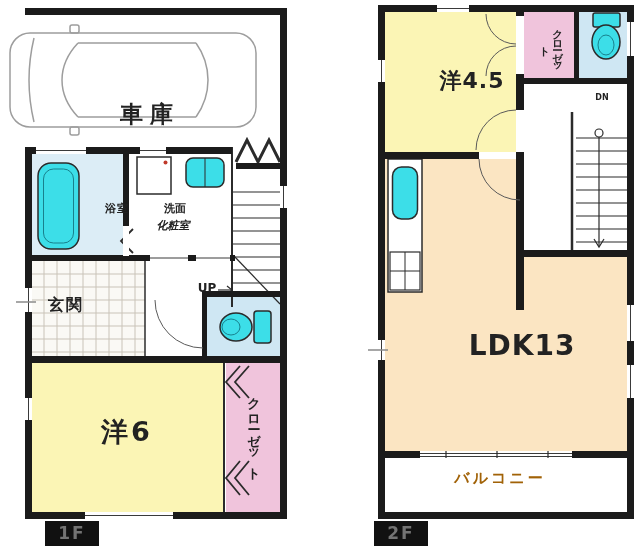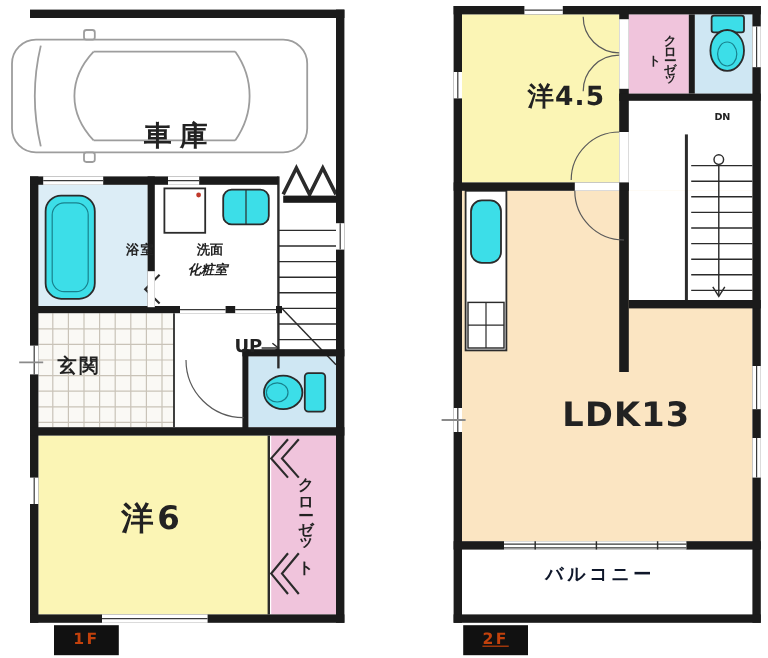--- a/index.html
+++ b/index.html
@@ -14,25 +14,25 @@
     color:#222222; white-space:nowrap; line-height:1.15; text-align:center;
   }
   .b { font-weight:bold; }
   .vtext { writing-mode:vertical-rl; white-space:normal; }
   .vwrap {
     writing-mode:vertical-rl; white-space:normal;
     height:54px; line-height:13px;
   }
   .badge {
     position:absolute; width:54px; height:25px;
-    background:#111111; color:#c2410c;
-    font-weight:bold; font-size:13px; line-height:25px;
+    background:#111111; color:#737373;
+    font-weight:bold; font-size:17px; line-height:25px;
     text-align:center; letter-spacing:2px;
   }
-  .balc { color:#0f172a; }
+  .balc { color:#a16207; }
 </style>
 </head>
 <body>
 
 <svg width="640" height="548" viewBox="0 0 640 548">
 
   <g>
     <rect x="32" y="154" width="91" height="101" fill="#dcedf6"></rect>
     <rect x="129" y="154" width="103" height="101" fill="#ffffff"></rect>
     <rect x="32" y="261" width="113" height="95" fill="#faf9f5"></rect>
@@ -184,31 +184,31 @@
 
 <div class="lbl b" style="left:150px;top:78px;font-size:23px;letter-spacing:7px;margin-top:36px;">車庫</div>
 
 <div class="lbl b" style="left:104px;top:209px;font-size:11px;letter-spacing:1px;margin-left:13px;">浴室</div>
 
 <div class="lbl b" style="left:175px;top:209px;font-size:11px;">洗面</div>
 <div class="lbl b" style="left:173px;top:226px;font-size:11px;font-style:italic;">化粧室</div>
 
 <div class="lbl b" style="left:66px;top:305px;font-size:16px;letter-spacing:2px;">玄関</div>
 
-<div class="lbl b" style="left:207px;top:289px;font-size:15px;">UP</div>
+<div class="lbl b" style="left:207px;top:289px;font-size:12px;">UP</div>
 
 <div class="lbl b" style="left:127px;top:432px;font-size:27px;letter-spacing:3px;">洋6</div>
 
 <div class="lbl b vtext" style="left:253px;top:432px;font-size:13px;letter-spacing:2px;">クローゼット</div>
 
 <div class="badge" style="left:45px;top:521px;">1F</div>
 
 <div class="lbl b" style="left:472px;top:81px;font-size:22px;letter-spacing:1px;">洋4.5</div>
 
 <div class="lbl b vwrap" style="left:551px;top:45px;font-size:10.5px;">クローゼット</div>
 
 <div class="lbl b" style="left:602px;top:98px;font-size:8px;">DN</div>
 
 <div class="lbl b" style="left:522px;top:346px;font-size:28px;letter-spacing:1px;">LDK13</div>
 
 <div class="lbl b balc" style="left:500px;top:479px;font-size:15px;letter-spacing:3px;">バルコニー</div>
 
-<div class="badge" style="left:386px;top:521px;text-decoration:underline;">2F</div>
+<div class="badge" style="left:374px;top:521px;">2F</div>
 
 </body></html>

